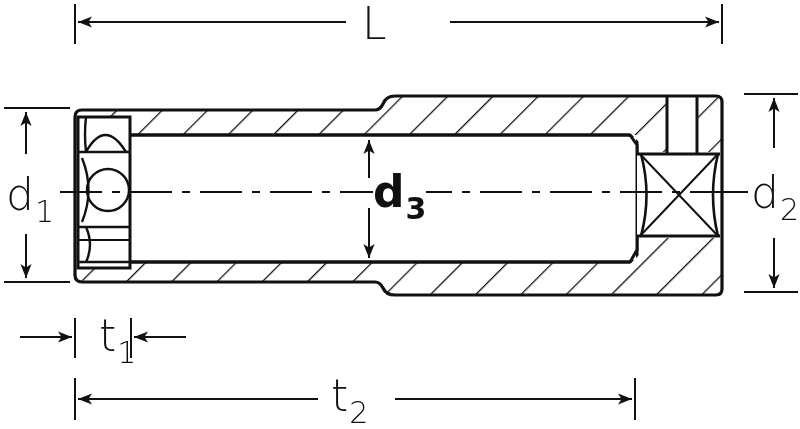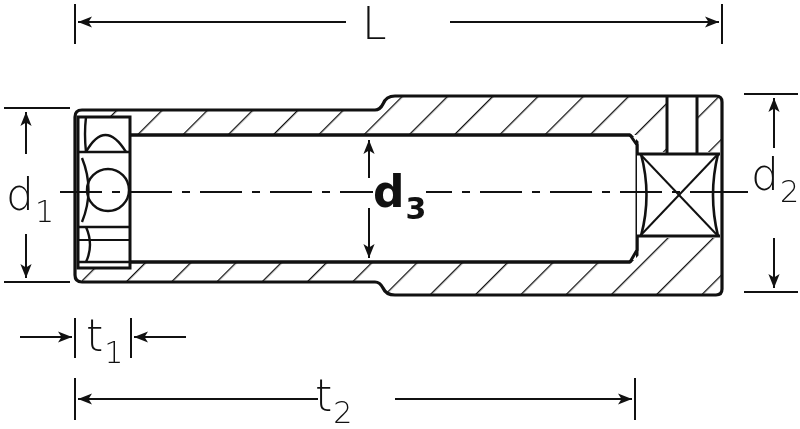--- a/index.html
+++ b/index.html
@@ -121,23 +121,23 @@
 </div>
 
 <div class="lbl bg" style="left:6px; top:148px;margin-top:25px;">
   <span class="main">d</span><span class="sub">1</span>
 </div>
 
 <div class="lbl bg" style="left:373px; top:170px;font-weight:bold;">
   <span class="main">d</span><span class="sub">3</span>
 </div>
 
-<div class="lbl bg" style="left:751px; top:153px;">
+<div class="lbl bg" style="left:751px; top:171px;">
   <span class="main">d</span><span class="sub">2</span>
 </div>
 
-<div class="lbl" style="left:86px; top:314px;">
+<div class="lbl" style="left:99px; top:314px;">
   <span class="main">t</span><span class="sub">1</span>
 </div>
 
-<div class="lbl" style="left:315px; top:374px;">
+<div class="lbl" style="left:331px; top:374px;">
   <span class="main">t</span><span class="sub">2</span>
 </div>
 
 </body></html>

